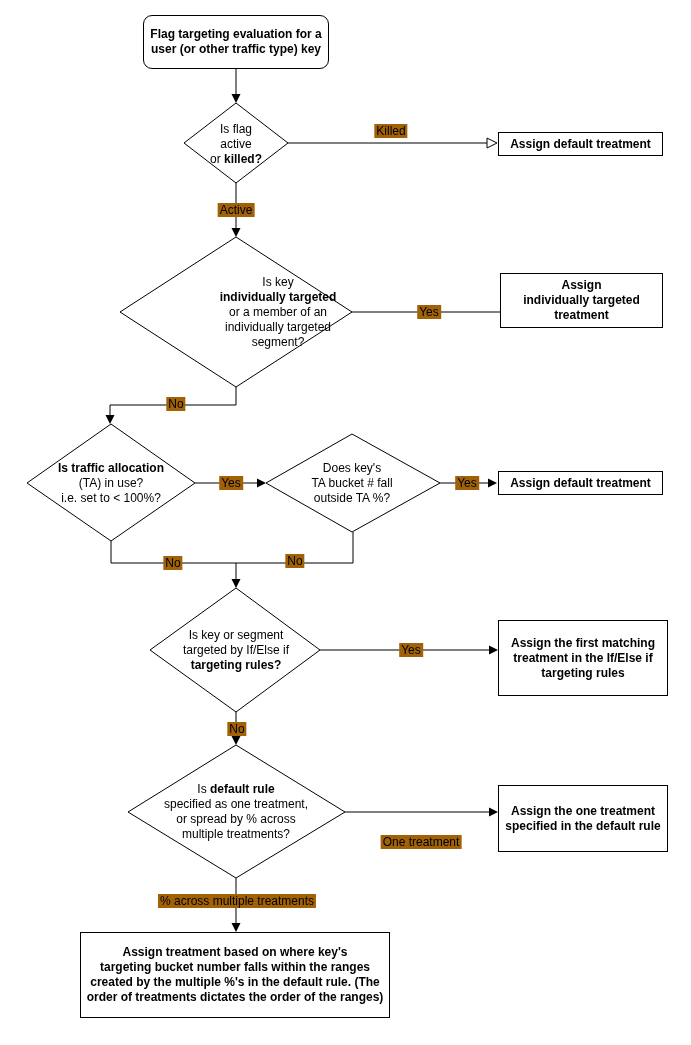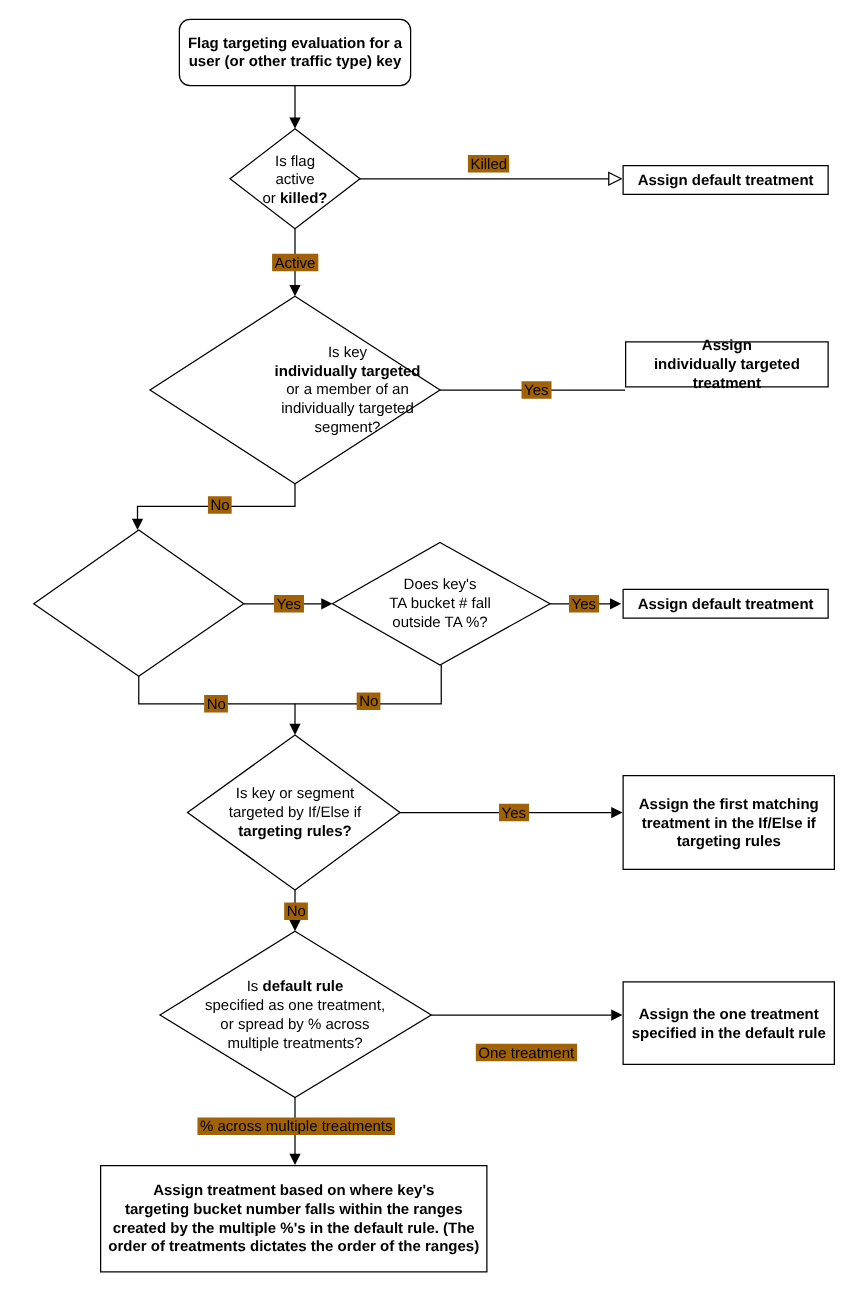--- a/index.html
+++ b/index.html
@@ -113,20 +113,25 @@
   </div>
 
   <div class="dlabel" style="left:236px; top:312px;margin-left:42px;">
     <span>Is key</span><br>
     <b>individually targeted</b><br>
     <span>or a member of an</span><br>
     <span>individually targeted</span><br>
     <span>segment?</span>
   </div>
 
+  <div class="dlabel" style="left:111px; top:483px;">
+    <b>Is traffic allocation</b><br>
+    <span>(TA) in use?</span><br>
+    <span>i.e. set to &lt; 100%?</span>
+  </div>
 
   <div class="dlabel" style="left:352px; top:483px;">
     <span>Does key's</span><br>
     <span>TA bucket # fall</span><br>
     <span>outside TA %?</span>
   </div>
 
   <div class="dlabel" style="left:236px; top:650px;">
     <span>Is key or segment</span><br>
     <span>targeted by If/Else if</span><br>
@@ -137,21 +142,21 @@
     <span>Is</span> <b>default rule</b><br>
     <span>specified as one treatment,</span><br>
     <span>or spread by % across</span><br>
     <span>multiple treatments?</span>
   </div>
 
   <div class="box" style="left:498px; top:132px; width:165px; height:24px;">
     <span>Assign default treatment</span>
   </div>
 
-  <div class="box" style="left:500px; top:273px; width:163px; height:37px;">
+  <div class="box" style="left:500px; top:273px; width:163px; height:55px;">
     <div>
       <span>Assign</span><br>
       <span>individually targeted</span><br>
       <span>treatment</span>
     </div>
   </div>
 
   <div class="box" style="left:498px; top:471px; width:165px; height:24px;">
     <span>Assign default treatment</span>
   </div>

